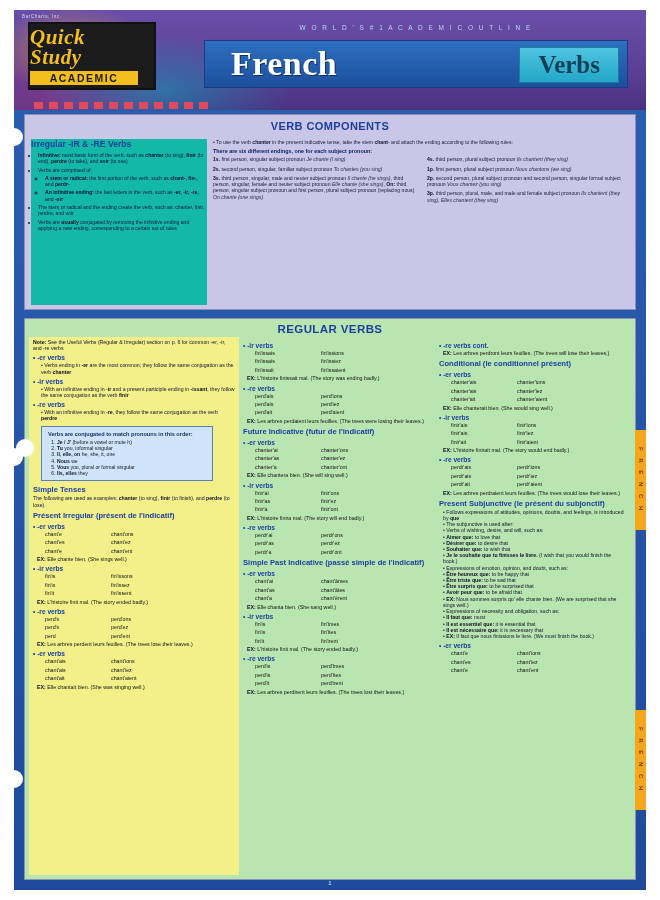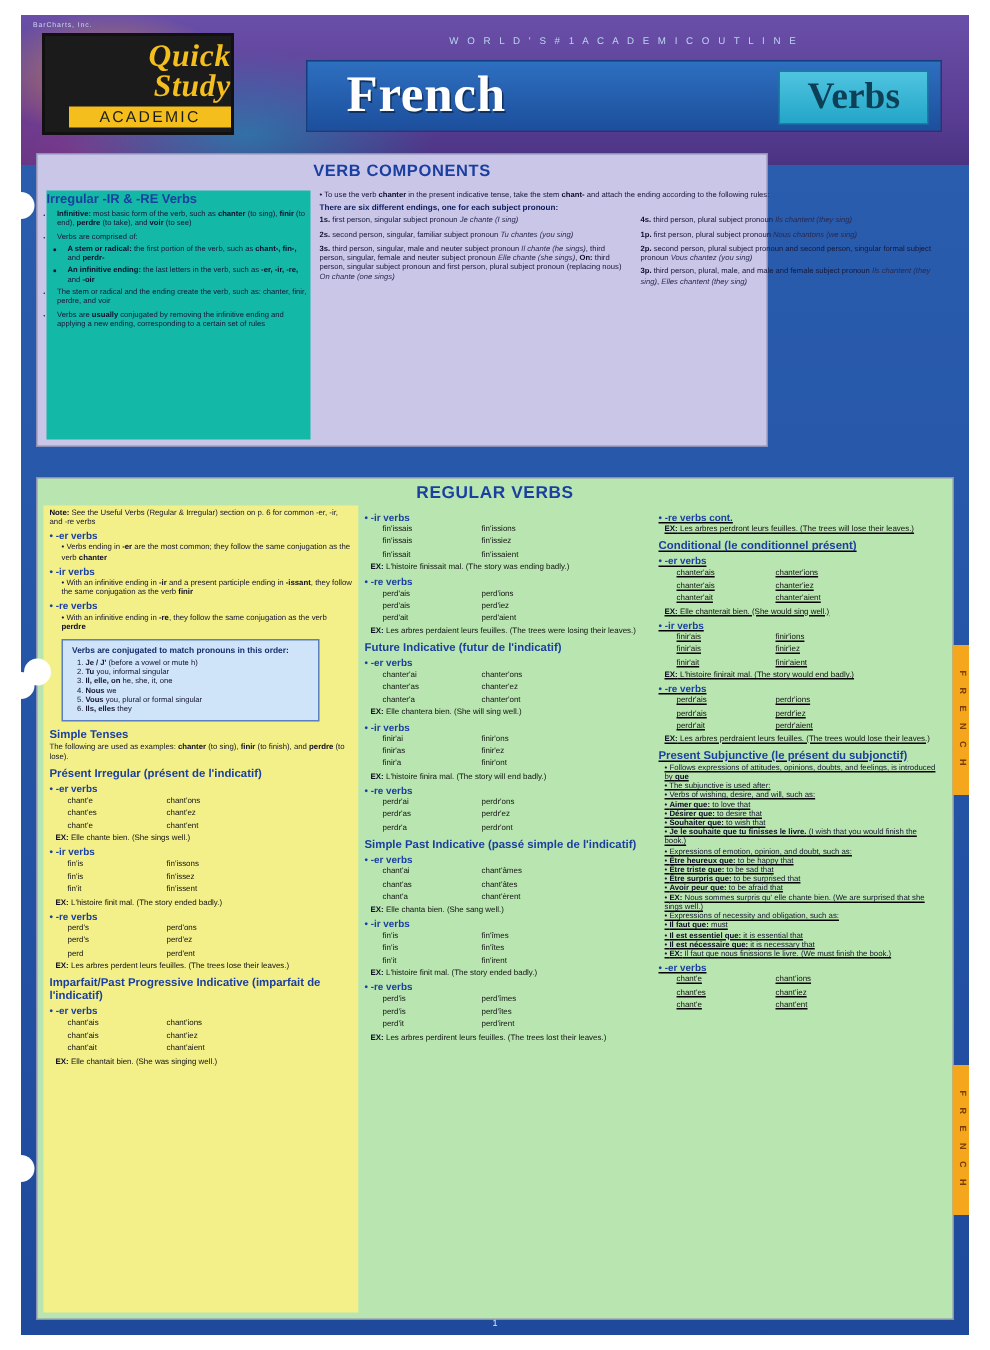--- a/index.html
+++ b/index.html
@@ -31,37 +31,37 @@
   .hdr-wave {
     position:absolute; left:0; top:0; width:632px; height:100px;
     background:
       radial-gradient(120px 60px at 60px 40px, rgba(255,170,40,.55), rgba(255,170,40,0) 70%),
       radial-gradient(180px 80px at 150px 80px, rgba(0,180,200,.45), rgba(0,180,200,0) 70%),
       radial-gradient(200px 90px at 40px 90px, rgba(160,60,140,.5), rgba(160,60,140,0) 70%);
   }
   .logo {
     position:absolute; left:14px; top:12px; width:128px; height:68px;
     background:#1b1b1b; border:2px solid #111;
-    display:flex; flex-direction:column; align-items:flex-end; justify-content:center;
+    display:flex; flex-direction:column; align-items:flex-start; justify-content:center;
   }
   .logo .l1, .logo .l2 {
     font-family:"Liberation Serif", serif;
     font-style:italic; font-weight:bold;
     color:#f6c game; 
   }
   .logo .l1 {
     font-size:21px; color:#f4bf1c; line-height:19px; letter-spacing:.5px;
   }
   .logo .l2 {
     font-size:21px; color:#f4bf1c; line-height:20px; letter-spacing:.5px;
   }
   .logo .acad {
     margin-top:4px; width:108px; text-align:center;
     background:#f4bf1c; color:#1b1b1b;
-    font-size:10.5px; font-weight:normal; letter-spacing:1.5px;
+    font-size:10.5px; font-weight:bold; letter-spacing:1.5px;
     font-family:"Liberation Sans", sans-serif;
     padding:1px 0;
   }
   .titlebar {
     position:absolute; left:190px; top:30px; width:424px; height:48px;
     background: linear-gradient(180deg,#2e6fc0 0%, #1c4f9c 100%);
     border:1px solid #163e7c;
     display:flex; align-items:center;
   }
   .title-main {
@@ -89,21 +89,21 @@
   .panel {
     position:absolute;
     border:1px solid #8d8fb5;
   }
   .panel-title {
     text-align:center; color:#1b3fa0; font-weight:bold;
     letter-spacing:.4px;
   }
   
   #verb-components {
-    left:10px; top:92px; width:488px; height:196px;
+    left:10px; top:104px; width:612px; height:196px;
     background:#c9c6e8;
   }
   #verb-components .panel-title { font-size:11px; padding:5px 0 3px; }
 
   .vc-left {
     position:absolute; left:6px; top:24px; width:176px; height:166px;
     background:#14b8a6;
   }
   .vc-left h3 {
     margin:0 0 3px 0; color:#1b3fa0; font-size:8.6px; font-weight:bold;
@@ -123,21 +123,21 @@
   
   #regular-verbs {
     left:10px; top:308px; width:612px; height:562px;
     background:#b9e6b0;
   }
   #regular-verbs .panel-title { font-size:11.5px; padding:4px 0 2px; color:#1b3fa0;text-align:center; }
   .rv-cols { position:absolute; left:4px; top:4px; right:4px; bottom:4px; display:flex; }
   .rv-col { padding:2px 4px; }
   .rv-col.c1 { width:210px; background:#f3f08a; }
   .rv-col.c2 { width:196px; background:#b9e6b0; }
-  .rv-col.c3 { width:196px; background:#b9e6b0;text-decoration:underline; }
+  .rv-col.c3 { width:196px; background:#b9e6b0; }
 
   .sec-title { color:#1b3fa0; font-weight:bold; font-size:7.6px; margin:3px 0 1px; }
   .sec-title.sm { font-size:6.6px; }
   .note { font-size:5.2px; line-height:6.2px; color:#14142e; }
   .note b { color:#0b0b24; }
 
   .conj {
     display:flex; gap:12px; font-size:5.3px; line-height:6.4px;
     color:#111; margin:1px 0 2px 6px;
   }
@@ -327,21 +327,20 @@
                     <span class="cc">perd'ez</span>
                   </div>
                   <div class="conj">
                     <span class="cc">perd</span>
                     <span class="cc">perd'ent</span>
                   </div>
                 </div>
                 <div class="ex"><b>EX:</b> Les arbres perdent leurs feuilles. (The trees lose their leaves.)</div>
               </div>
               <div>
-                <div class="sec-title">Imparfait/Past Progressive Indicative (imparfait de l'indicatif)</div>
                 <div class="sec-title sm">• -er verbs</div>
                 <div style="margin-left:6px">
                   <div class="conj">
                     <span class="cc">chant'ais</span>
                     <span class="cc">chant'ions</span>
                   </div>
                   <div class="conj">
                     <span class="cc">chant'ais</span>
                     <span class="cc">chant'iez</span>
                   </div>

